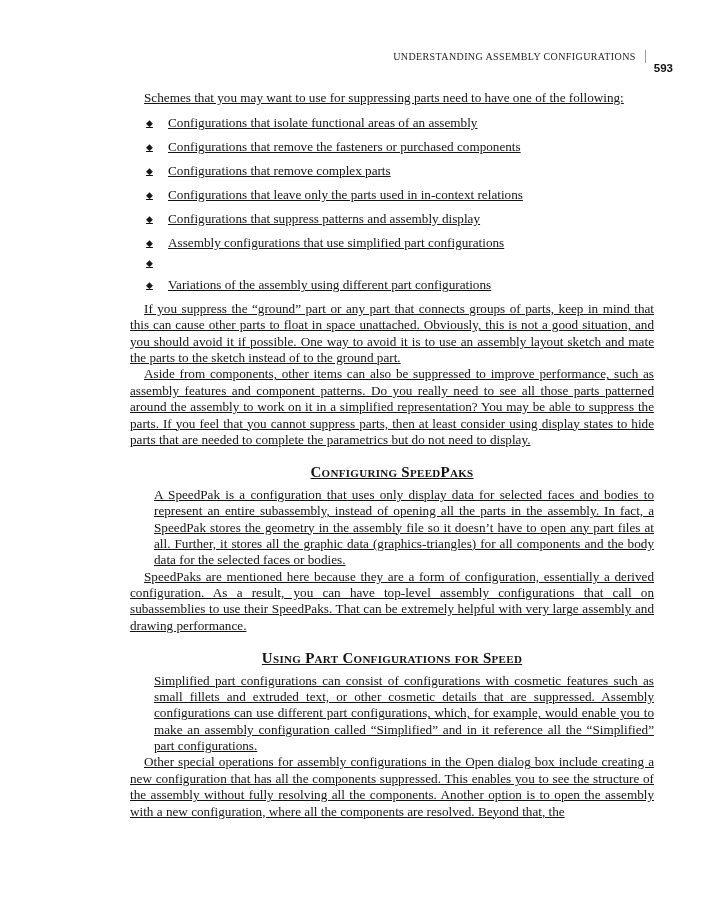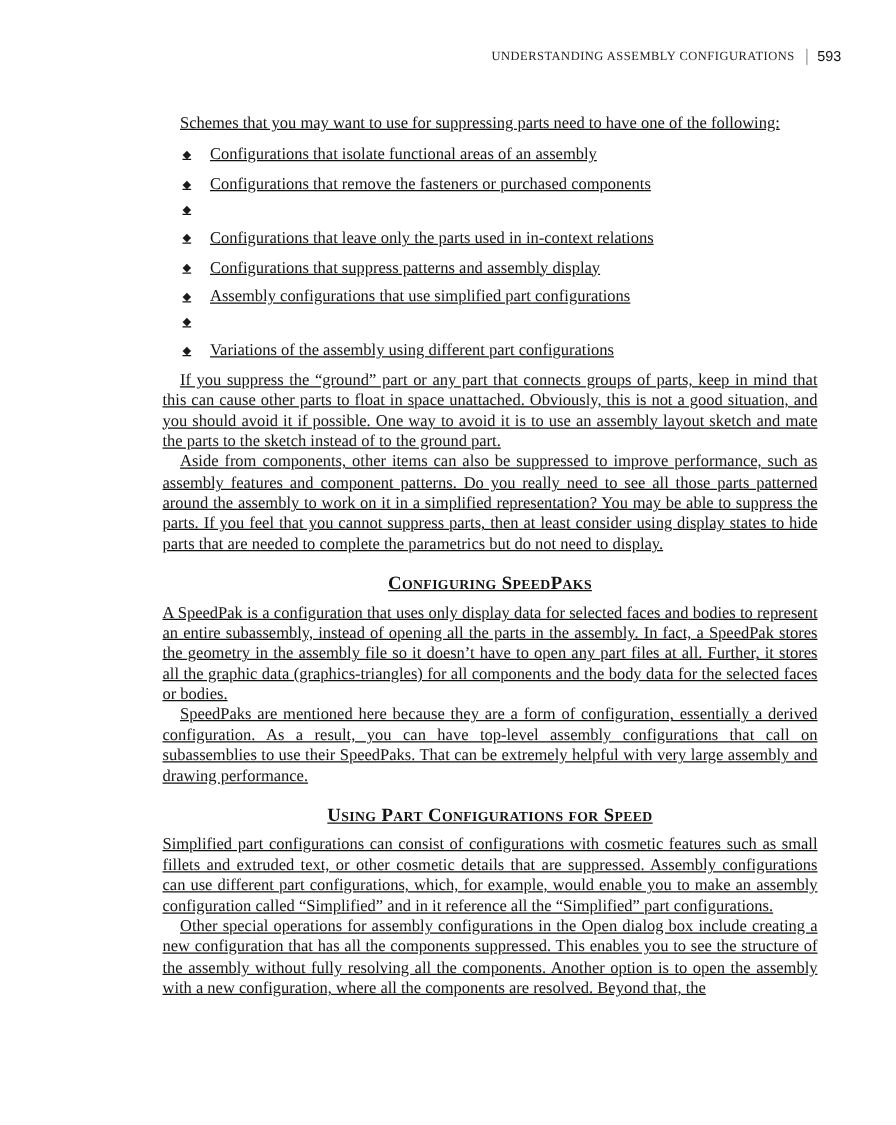--- a/index.html
+++ b/index.html
@@ -31,40 +31,42 @@
     color: #222;
   }
   .header-sep {
     width: 1px;
     height: 13px;
     background: #9a9a9a;
     margin: 0 8px 0 9px;
   }
   .page-number {
     font-size: 11.5px;
-    font-weight: normal;
+    font-weight: bold;
     font-family: "Liberation Sans", sans-serif;
     color: #111;
+    margin-top: 23px;
   }
   .content {
     position: absolute;
     top: 90px;
     left: 130px;
     width: 524px;
     font-size: 13.2px;
     line-height: 1.24;
     text-align: justify;
     text-decoration: underline;
   }
   p {
     margin: 0;
     text-indent: 14px;
   }
   p.no-indent {
     text-indent: 0;
+    margin-left: 24px;
   }
   ul.diamond-list {
     list-style: none;
     margin: 9px 0 7px 0;
     padding: 0 0 0 16px;
   }
   ul.diamond-list li {
     display: flex;
     align-items: baseline;
     margin-bottom: 7.5px;
@@ -106,20 +108,21 @@
       <li>
         <span class="bullet">◆</span>
         <span>Configurations that isolate functional areas of an assembly</span>
       </li>
       <li>
         <span class="bullet">◆</span>
         <span>Configurations that remove the fasteners or purchased components</span>
       </li>
       <li>
         <span class="bullet">◆</span>
+        <span>Configurations that remove complex parts</span>
       </li>
       <li>
         <span class="bullet">◆</span>
         <span>Configurations that leave only the parts used in in-context relations</span>
       </li>
       <li>
         <span class="bullet">◆</span>
         <span>Configurations that suppress patterns and assembly display</span>
       </li>
       <li>

